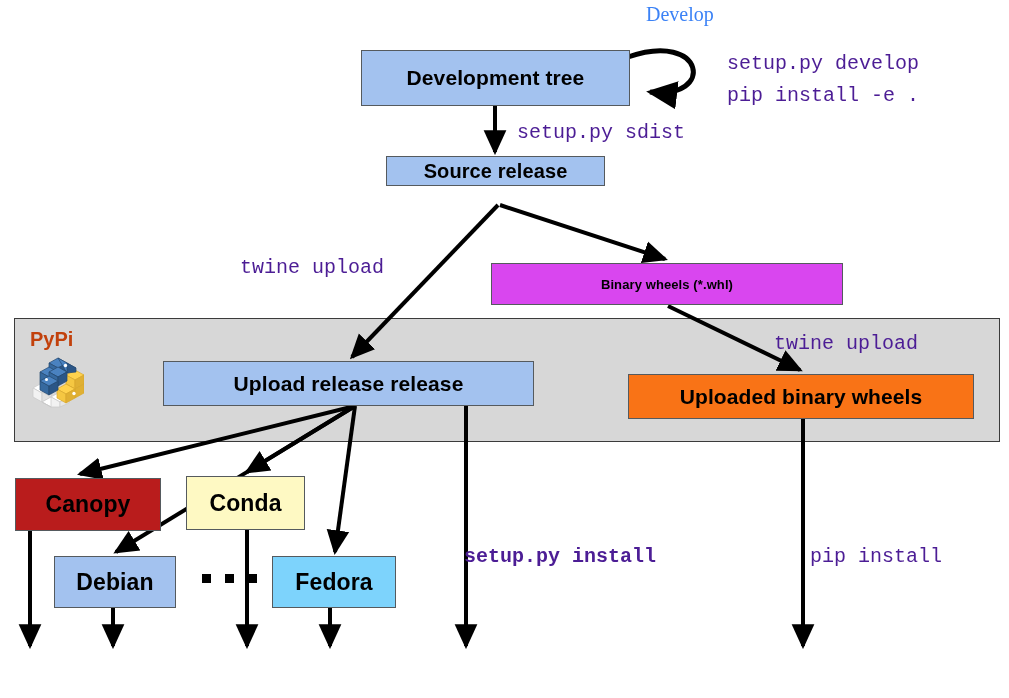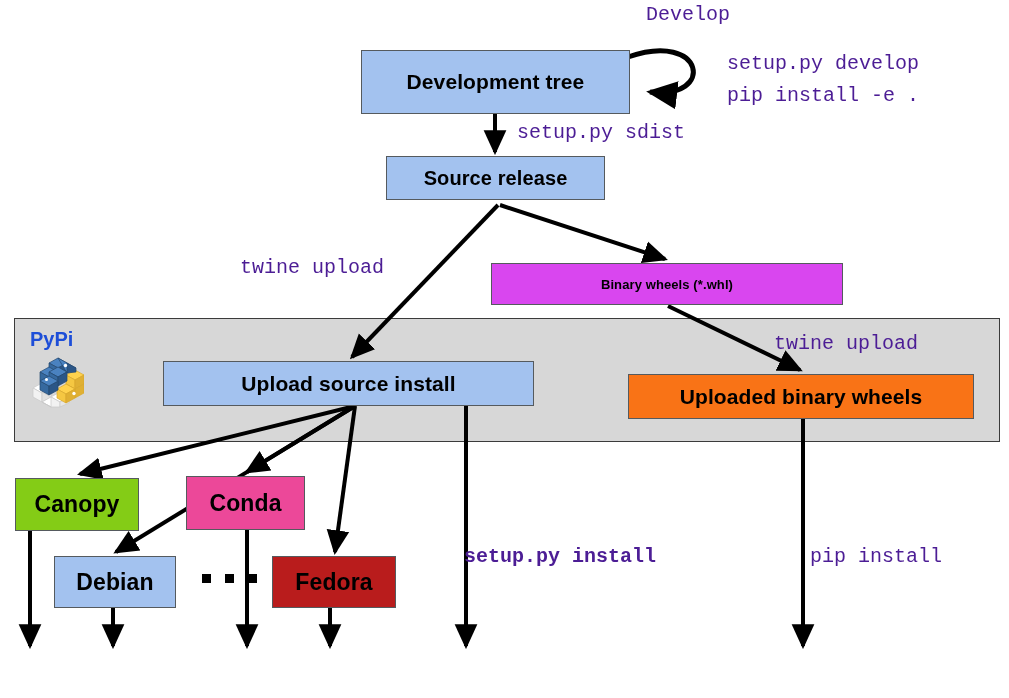--- a/index.html
+++ b/index.html
@@ -8,26 +8,26 @@
   #stage{position:relative;width:1009px;height:698px;background:#ffffff;}
   svg.layer{position:absolute;left:0;top:0;width:1009px;height:698px;}
   .node{position:absolute;box-sizing:border-box;
         background:#a3c2ef;border:1.5px solid #555a5e;
         display:flex;align-items:center;justify-content:center;
         font-weight:bold;color:#000000;
         font-family:"Liberation Sans","DejaVu Sans",sans-serif;
         letter-spacing:.1px;}
   .group-box{position:absolute;box-sizing:border-box;background:#d7d7d7;
              border:1.5px solid #3b3b3b;}
-  .grouplabel{position:absolute;font-weight:bold;color:#1d4ed8;
+  .grouplabel{position:absolute;font-weight:bold;color:#c2410c;
               font-family:"Liberation Sans","DejaVu Sans",sans-serif;}
   .mono{position:absolute;white-space:pre;color:#4c1d95;
         font-family:"Liberation Mono","DejaVu Sans Mono",monospace;}
-  .sans{position:absolute;white-space:pre;color:#4c1d95;
-        font-family:Liberation Mono, monospace;}
+  .sans{position:absolute;white-space:pre;color:#3b82f6;
+        font-family:Liberation Serif, serif;}
   .dots{position:absolute;display:flex;gap:14px;align-items:center;}
   .dots i{display:block;width:9px;height:9px;background:#000;}
   .pypi-logo{position:absolute;}
 </style>
 </head>
 <body>
 
 <div id="stage">
 
   <div class="group-box" id="pypi-group" style="left: 14px; top: 318px; width: 986px; height: 124px; background: rgb(215, 215, 215); border-color: rgb(59, 59, 59);"></div>
@@ -110,29 +110,29 @@
 
       <line x1="803" y1="419" x2="803" y2="646"></line>
 
       <line x1="30" y1="531" x2="30" y2="646"></line>
       <line x1="113" y1="608" x2="113" y2="646"></line>
       <line x1="247" y1="530" x2="247" y2="646"></line>
       <line x1="330" y1="608" x2="330" y2="646"></line>
     </g>
   </svg>
 
-  <div class="node" id="node-development-tree" style="left: 361px; top: 50px; width: 269px; height: 64px; font-size: 21px; background: rgb(163, 194, 239); border-color: rgb(85, 90, 94);">Development  tree</div>
-  <div class="node" id="node-source-release" style="left: 386px; top: 156px; width: 219px; height: 44px; font-size: 20px; background: rgb(163, 194, 239); border-color: rgb(85, 90, 94);">Source release</div>
+  <div class="node" id="node-development-tree" style="left: 361px; top: 50px; width: 269px; height: 56px; font-size: 21px; background: rgb(163, 194, 239); border-color: rgb(85, 90, 94);">Development  tree</div>
+  <div class="node" id="node-source-release" style="left: 386px; top: 156px; width: 219px; height: 30px; font-size: 20px; background: rgb(163, 194, 239); border-color: rgb(85, 90, 94);">Source release</div>
   <div class="node" id="node-binary-wheels" style="left: 491px; top: 263px; width: 352px; height: 42px; font-size: 13px; background: #d946ef; border-color: rgb(85, 90, 94);">Binary wheels (*.whl)</div>
-  <div class="node" id="node-upload-source-release" style="left: 163px; top: 361px; width: 371px; height: 45px; font-size: 21px; background: rgb(163, 194, 239); border-color: rgb(85, 90, 94);">Upload source install</div>
+  <div class="node" id="node-upload-source-release" style="left: 163px; top: 361px; width: 371px; height: 45px; font-size: 21px; background: rgb(163, 194, 239); border-color: rgb(85, 90, 94);">Upload release release</div>
   <div class="node" id="node-uploaded-binary-wheels" style="left: 628px; top: 374px; width: 346px; height: 45px; font-size: 21px; background: #f97316; border-color: rgb(85, 90, 94);">Uploaded binary wheels</div>
-  <div class="node" id="node-canopy" style="left: 15px; top: 478px; width: 124px; height: 53px; font-size: 23px; background: #84cc16; border-color: rgb(85, 90, 94);">Canopy</div>
-  <div class="node" id="node-conda" style="left: 186px; top: 476px; width: 119px; height: 54px; font-size: 23px; background: #ec4899; border-color: rgb(85, 90, 94);">Conda</div>
+  <div class="node" id="node-canopy" style="left: 15px; top: 478px; width: 146px; height: 53px; font-size: 23px; background: #b91c1c; border-color: rgb(85, 90, 94);">Canopy</div>
+  <div class="node" id="node-conda" style="left: 186px; top: 476px; width: 119px; height: 54px; font-size: 23px; background: #fef9c3; border-color: rgb(85, 90, 94);">Conda</div>
   <div class="node" id="node-debian" style="left: 54px; top: 556px; width: 122px; height: 52px; font-size: 23px; background: rgb(163, 194, 239); border-color: rgb(85, 90, 94);">Debian</div>
-  <div class="node" id="node-fedora" style="left: 272px; top: 556px; width: 124px; height: 52px; font-size: 23px; background: #b91c1c; border-color: rgb(85, 90, 94);">Fedora</div>
+  <div class="node" id="node-fedora" style="left: 272px; top: 556px; width: 124px; height: 52px; font-size: 23px; background: #7dd3fc; border-color: rgb(85, 90, 94);">Fedora</div>
 
   <div class="dots" id="more-dots" style="left: 202px; top: 574px;">
     <i></i>
     <i></i>
     <i></i>
   </div>
 
   <div class="sans" id="lbl-0" style="left: 646px; top: 3px; font-size: 20px;">Develop</div>
   <div class="mono" id="lbl-1" style="left: 727px; top: 52px; font-size: 20px;">setup.py develop</div>
   <div class="mono" id="lbl-2" style="left: 727px; top: 84px; font-size: 20px;">pip install -e .</div>

